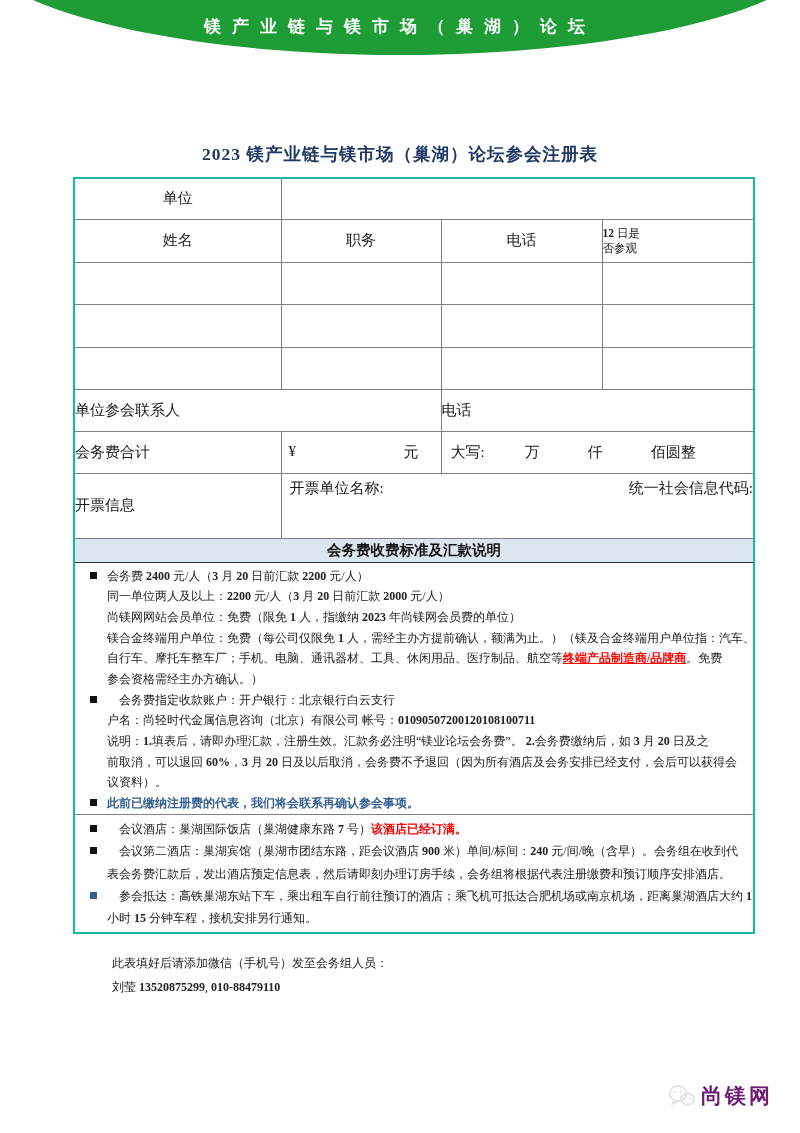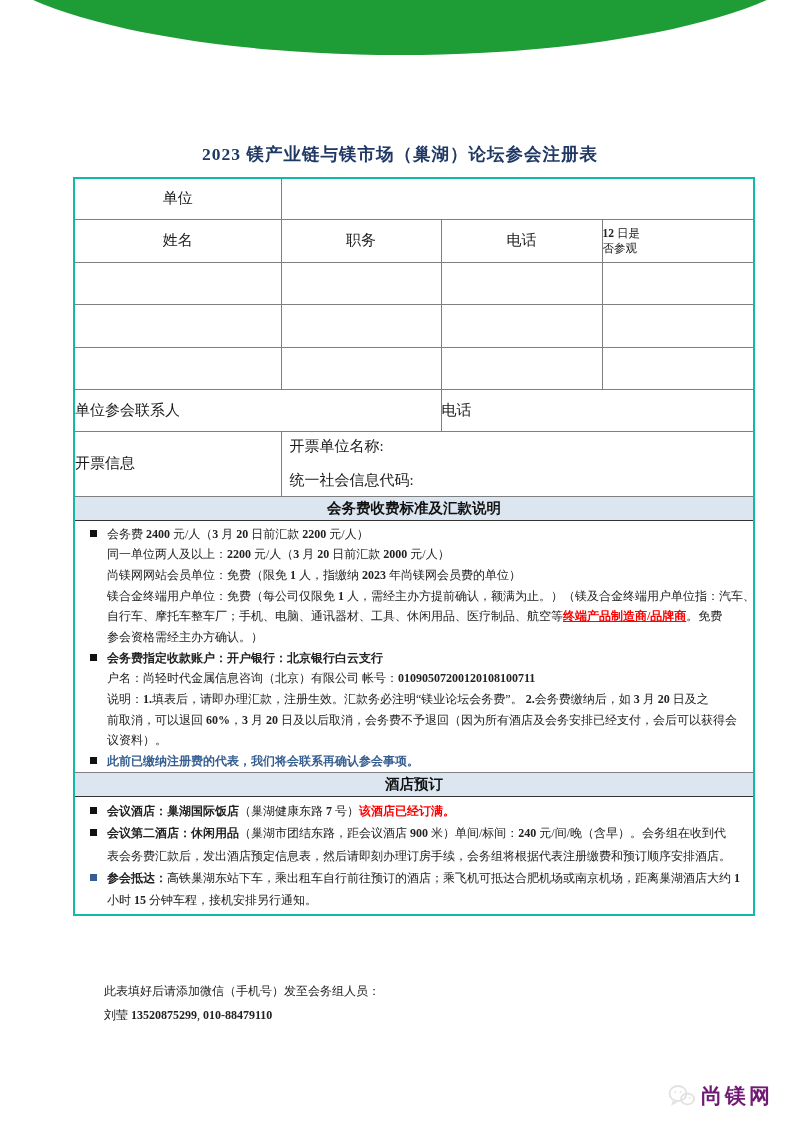--- a/index.html
+++ b/index.html
@@ -23,56 +23,57 @@
                        vertical-align:middle; overflow:hidden; }
   td.c { text-align:center; }
   td.l { padding-left:8px; }
 
   .cell-attend { vertical-align:middle; padding:2px 2px 0 6px; }
   .cell-attend .rich-line { padding-left:0; font-size:11.5px; line-height:15px; height:15px; }
 
   .money-flex { display:flex; justify-content:space-between; padding:0 22px 0 7px; }
   .caps-flex { display:flex; padding-left:9px; }
   .caps-flex .w1 { margin-left:40px; } .caps-flex .w2 { margin-left:48px; } .caps-flex .w3 { margin-left:48px; }
-  .invoice-flex { display:flex; flex-direction:column; justify-content:space-between;
+  .invoice-flex { display:flex; flex-direction:row; justify-content:space-between;
                   height:53px; padding:5px 0 6px 8px; }
 
   tr.section-header td { background:#dce6f1; text-align:center; font-weight:bold;
                          font-size:14.5px; color:#111; border-bottom:1.5px solid #333; }
   tr.section-body td { vertical-align:top; }
 
   .rich-line { position:relative; padding-left:32px; white-space:pre; font-size:12px; color:#222; }
   #fee-lines { margin-top:3px; }
   #fee-lines .rich-line { line-height:20.7px; height:20.7px; }
   #hotel-lines { margin-top:3px; }
   #hotel-lines .rich-line { line-height:22.4px; height:22.4px; }
 
   .marker { position:absolute; left:15px; top:50%; margin-top:-4px; width:7px; height:7px; background:#111; }
   .marker-blue { background:#365f91; }
 
-  .seg-b { font-weight:bold; }
+  .seg-b { font-weight:normal;margin-left:12px; }
   .seg-red { color:#ff0000; font-weight:bold;text-align:right; }
   .seg-redu { color:#ff0000; font-weight:bold; text-decoration:underline;margin-top:20px; }
   .seg-blue { color:#365f91; font-weight:bold; }
 
-  .footer-block { position:absolute; left:104px; top:952px; font-size:13.5px; color:#1a1a1a;margin-top:28px; }
+  .footer-block { position:absolute; left:112px; top:952px; font-size:13.5px; color:#1a1a1a; }
   .footer-block .rich-line { padding-left:0; line-height:23.5px; height:23.5px; }
 
   .watermark { position:absolute; left:668px; top:1082px; display:flex; align-items:center; gap:5px;
                color:#701a75; font-size:21px; font-weight:bold; letter-spacing:3px;
                font-family:"Liberation Sans","DejaVu Sans",sans-serif; }
   .watermark svg { display:block; }
 </style>
 </head>
 <body>
 
 <div class="page">
 
   <div class="banner">
     <div class="banner-ellipse"></div>
+    <div class="banner-title">镁产业链与镁市场（巢湖）论坛</div>
   </div>
 
   <div class="doc-title">2023 镁产业链与镁市场（巢湖）论坛参会注册表</div>
 
   <table class="reg-table">
     <colgroup>
       <col style="width:207px">
         <col style="width:160px">
         <col style="width:161px">
         <col style="width:152px">
@@ -106,20 +107,37 @@
     <tr style="height:42px">
       <td></td>
       <td></td>
       <td></td>
       <td></td>
     </tr>
     <tr style="height:42px">
       <td colspan="2" class="l">单位参会联系人</td>
       <td colspan="2" class="l">电话</td>
     </tr>
+    <tr style="height:42px">
+      <td class="l">会务费合计</td>
+      <td>
+        <div class="money-flex">
+          <span>¥</span>
+          <span>元</span>
+        </div>
+      </td>
+      <td colspan="2">
+        <div class="caps-flex">
+          <span>大写:</span>
+          <span class="w1">万</span>
+          <span class="w2">仟</span>
+          <span class="w3">佰圆整</span>
+        </div>
+      </td>
+    </tr>
     <tr style="height:65px">
       <td class="l">开票信息</td>
       <td colspan="3" style="vertical-align:top;">
         <div class="invoice-flex">
           <div>开票单位名称:</div>
           <div>统一社会信息代码:</div>
         </div>
       </td>
     </tr>
     <tr class="section-header" style="height:24px">
@@ -136,28 +154,25 @@
               <div class="rich-line"><span>参会资格需经主办方确认。）</span></div>
               <div class="rich-line"><span class="marker"></span><span class="seg-b">会务费指定收款账户：开户银行：北京银行白云支行</span></div>
               <div class="rich-line"><span>户名：尚轻时代金属信息咨询（北京）有限公司 帐号：<b>01090507200120108100711</b></span></div>
               <div class="rich-line"><span>说明：<b>1.</b>填表后，请即办理汇款，注册生效。汇款务必注明“镁业论坛会务费”。 <b>2.</b>会务费缴纳后，如 <b>3</b> 月 <b>20</b> 日及之</span></div>
               <div class="rich-line"><span>前取消，可以退回 <b>60%</b>，<b>3</b> 月 <b>20</b> 日及以后取消，会务费不予退回（因为所有酒店及会务安排已经支付，会后可以获得会</span></div>
               <div class="rich-line"><span>议资料）。</span></div>
               <div class="rich-line"><span class="marker"></span><span class="seg-blue">此前已缴纳注册费的代表，我们将会联系再确认参会事项。</span></div>
             </div>
       </td>
     </tr>
-    <tr class="section-header" style="height:24px">
-      <td colspan="4">酒店预订</td>
-    </tr>
     <tr class="section-body">
       <td colspan="4" style="height:117px">
         <div id="hotel-lines">
               <div class="rich-line"><span class="marker"></span><span class="seg-b">会议酒店：巢湖国际饭店</span><span>（巢湖健康东路 <b>7</b> 号）</span><span class="seg-red">该酒店已经订满。</span></div>
-              <div class="rich-line"><span class="marker"></span><span class="seg-b">会议第二酒店：休闲用品</span><span>（巢湖市团结东路，距会议酒店 <b>900</b> 米）单间/标间：<b>240</b> 元/间/晚（含早）。会务组在收到代</span></div>
+              <div class="rich-line"><span class="marker"></span><span class="seg-b">会议第二酒店：巢湖宾馆</span><span>（巢湖市团结东路，距会议酒店 <b>900</b> 米）单间/标间：<b>240</b> 元/间/晚（含早）。会务组在收到代</span></div>
               <div class="rich-line"><span>表会务费汇款后，发出酒店预定信息表，然后请即刻办理订房手续，会务组将根据代表注册缴费和预订顺序安排酒店。</span></div>
               <div class="rich-line"><span class="marker marker-blue"></span><span class="seg-b">参会抵达：</span><span>高铁巢湖东站下车，乘出租车自行前往预订的酒店；乘飞机可抵达合肥机场或南京机场，距离巢湖酒店大约 <b>1</b></span></div>
               <div class="rich-line"><span>小时 <b>15</b> 分钟车程，接机安排另行通知。</span></div>
             </div>
       </td>
     </tr>
   </tbody>
     </table>
 
   <div class="footer-block">

